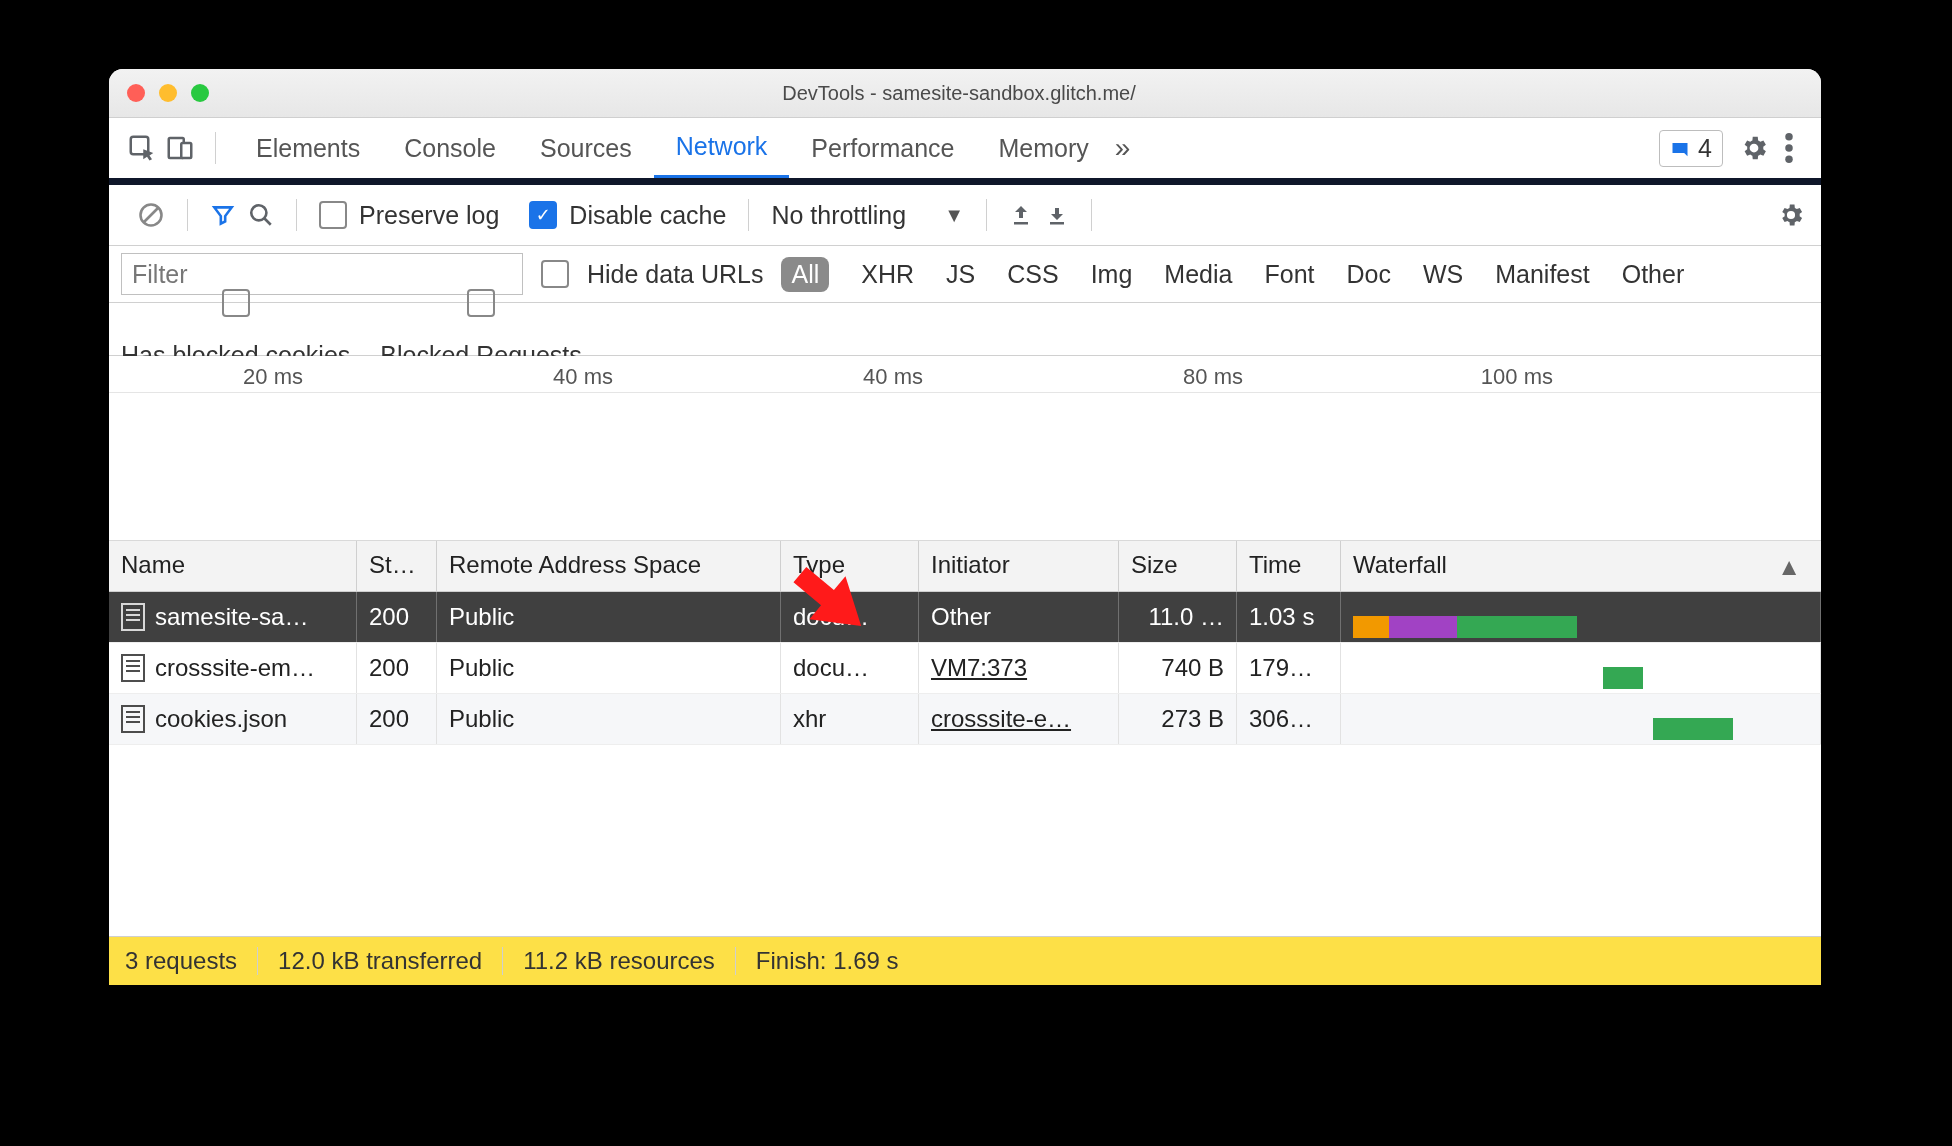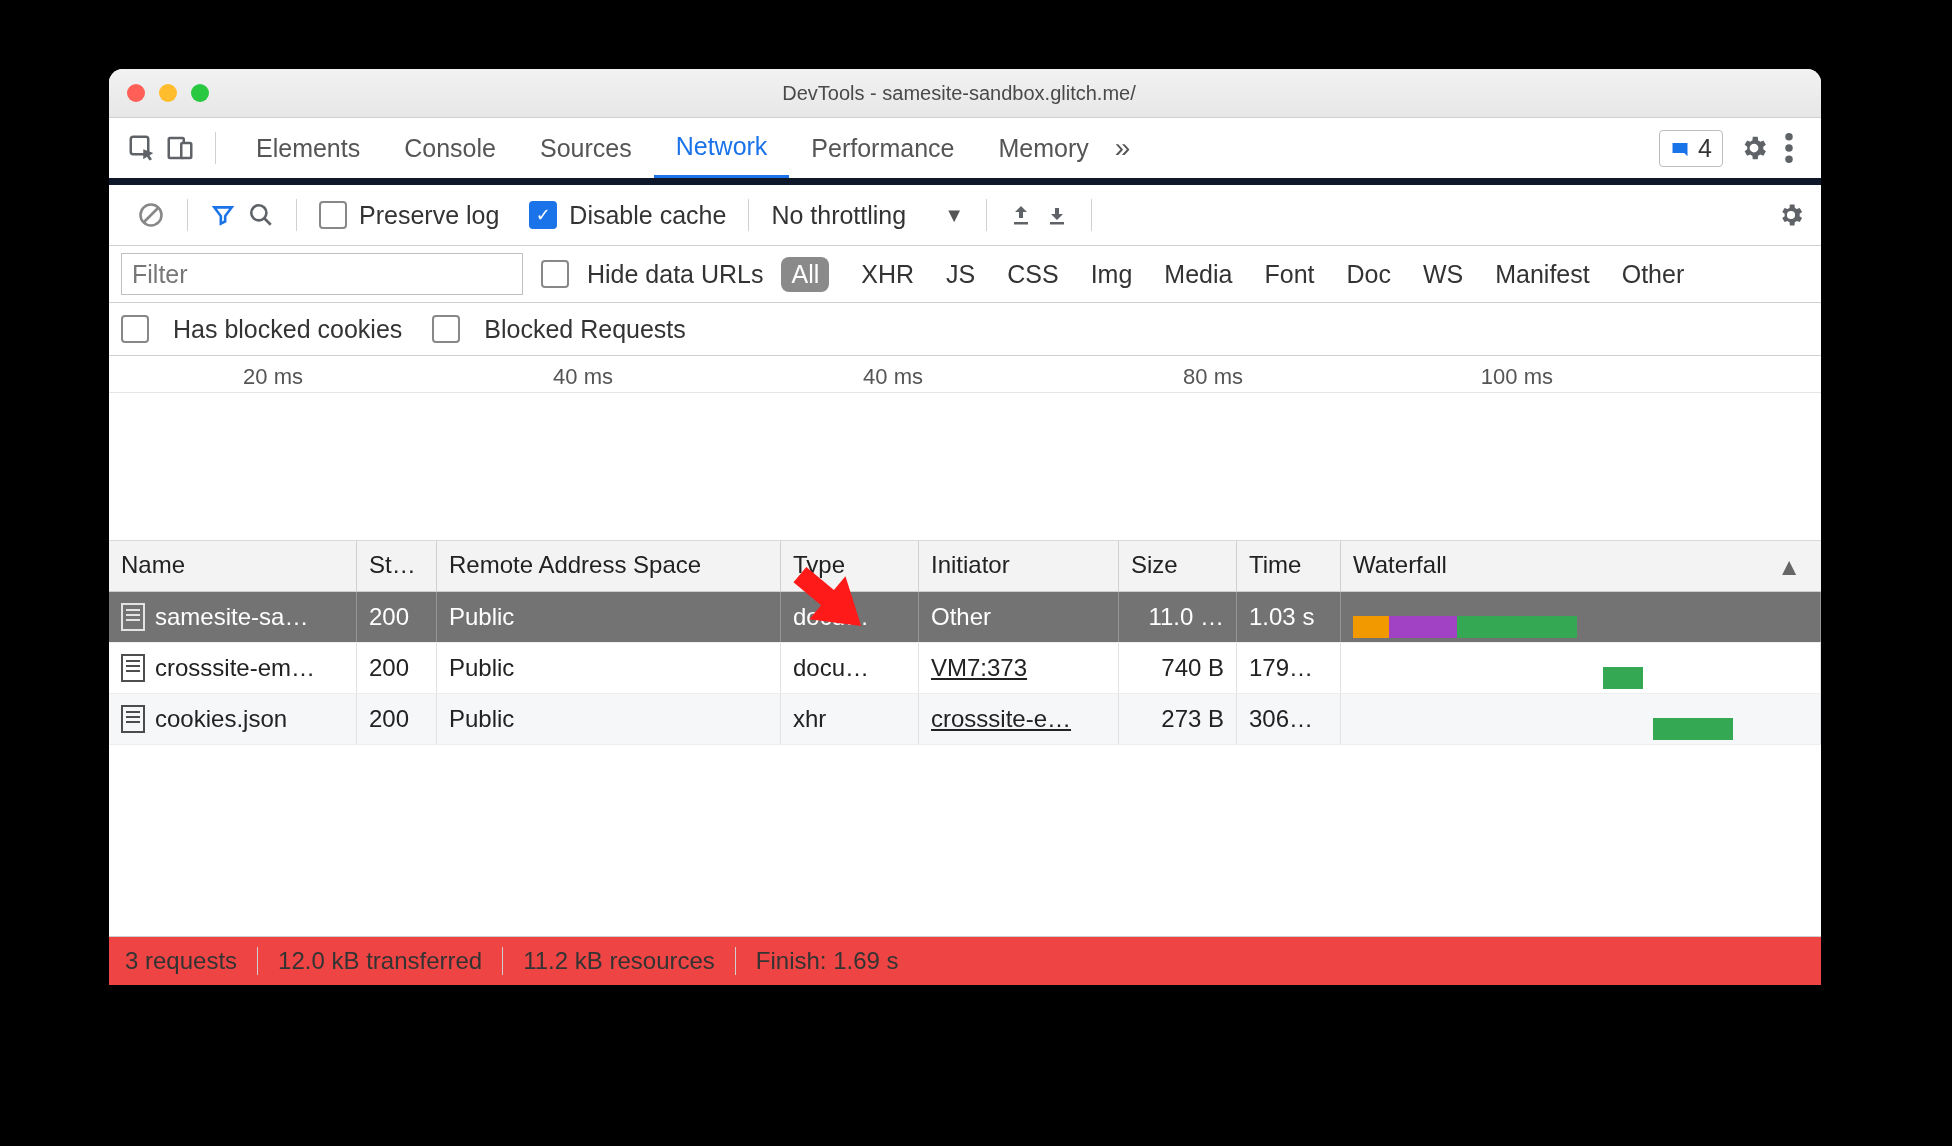--- a/index.html
+++ b/index.html
@@ -23,40 +23,40 @@
   .vdiv{width:1px;height:32px;background:#d0d0d0;margin:0 10px;}
   .cb{width:24px;height:24px;border:2px solid #888;border-radius:4px;display:inline-flex;align-items:center;justify-content:center;flex-shrink:0;}
   .cb.checked{background:#1a73e8;border-color:#1a73e8;color:#fff;font-size:18px;}
   .labeltxt{font-size:25px;color:#333;}
   .select{display:flex;align-items:center;gap:14px;font-size:25px;color:#333;}
   .filterbar{height:56px;border-bottom:1px solid #d0d0d0;display:flex;align-items:center;padding:0 12px;gap:18px;}
   .filterinput{height:40px;width:380px;border:1px solid #c0c0c0;border-radius:0;padding:0 10px;font-size:25px;color:#777;display:flex;align-items:center;}
   .pill{background:#8a8a8a;color:#fff;padding:3px 10px;border-radius:8px;font-size:25px;}
   .ftxt{font-size:25px;color:#333;cursor:pointer;}
   .checkrow{height:52px;border-bottom:1px solid #d0d0d0;display:flex;align-items:center;padding:0 12px;gap:30px;}
-  .crgroup{display:flex;align-items:center;gap:24px;}
+  .crgroup{display:flex;align-items:center;gap:24px;flex-direction:column;}
   .timeruler{height:184px;border-bottom:1px solid #d9d9d9;position:relative;background:#fff;}
   .ticks{display:flex;height:36px;border-bottom:1px solid #e5e5e5;font-size:22px;color:#555;}
   .tick{position:absolute;top:8px;transform:translateX(-100%);padding-right:6px;}
   .headerrow{height:50px;background:#f3f3f3;border-bottom:1px solid #cfcfcf;display:flex;font-size:24px;color:#222;}
   .hc{border-right:1px solid #cfcfcf;padding:10px 12px;overflow:hidden;white-space:nowrap;text-overflow:ellipsis;box-sizing:border-box;}
   .col-name{width:248px}.col-st{width:80px}.col-ras{width:344px}.col-type{width:138px}.col-init{width:200px}.col-size{width:118px}.col-time{width:104px}.col-wf{flex:1;border-right:none;position:relative;}
   .sortarrow{position:absolute;right:20px;top:12px;color:#666;}
   .row{height:50px;display:flex;font-size:24px;color:#222;border-bottom:1px solid #eee;}
-  .row.sel{background:#737373;color:#fff;}
+  .row.sel{background:#404040;color:#fff;}
   .row.alt{background:#f6f7f9;}
   .cell{border-right:1px solid #e2e2e2;padding:10px 12px;overflow:hidden;white-space:nowrap;text-overflow:ellipsis;box-sizing:border-box;display:flex;align-items:center;}
   .row.sel .cell{border-right:1px solid rgba(255,255,255,.25);}
   .docicon{width:20px;height:24px;border:2px solid currentColor;opacity:.8;margin-right:10px;position:relative;}
   .docicon:before{content:"";position:absolute;left:3px;right:3px;top:4px;height:2px;background:currentColor;box-shadow:0 5px 0 currentColor,0 10px 0 currentColor;}
   .link{text-decoration:underline;cursor:pointer;}
   .wf{position:relative;height:100%;}
   .bar{position:absolute;top:14px;height:22px;}
   .emptyrows{flex:1;background:#fff;}
-  .statusbar{height:48px;background:#ef4444;border-top:1px solid #cfcfcf;display:flex;align-items:center;padding:0 16px;font-size:24px;color:#333;gap:20px;}
+  .statusbar{height:48px;background:#fde047;border-top:1px solid #cfcfcf;display:flex;align-items:center;padding:0 16px;font-size:24px;color:#333;gap:20px;}
   .sbdiv{width:1px;height:28px;background:#cfcfcf;}
   .arrow-anno{position:absolute;pointer-events:none;z-index:10;}
   svg{display:block;}
 </style>
 </head>
 <body>
 
 <div class="window">
 
   <div class="titlebar">

